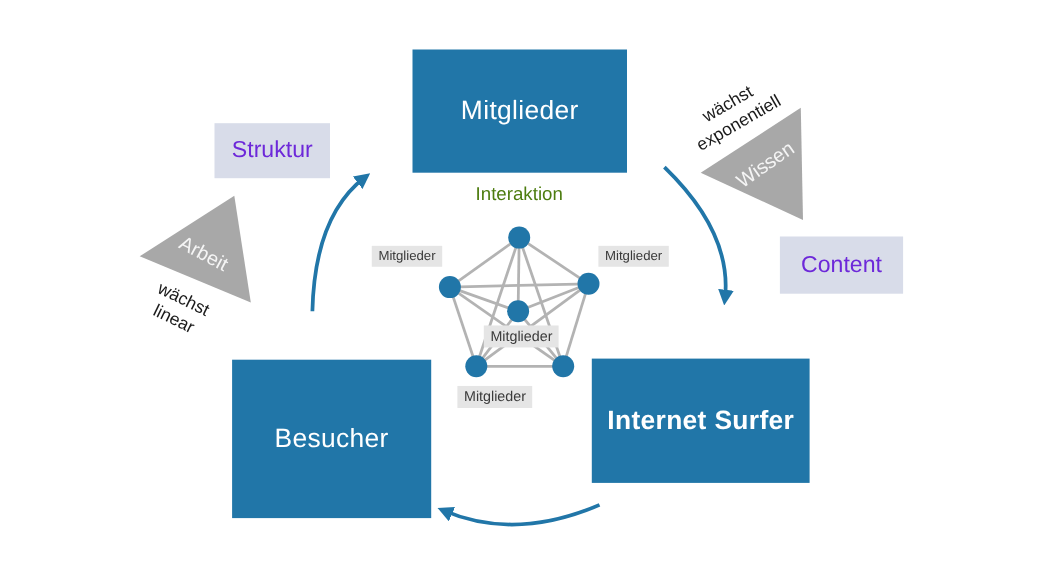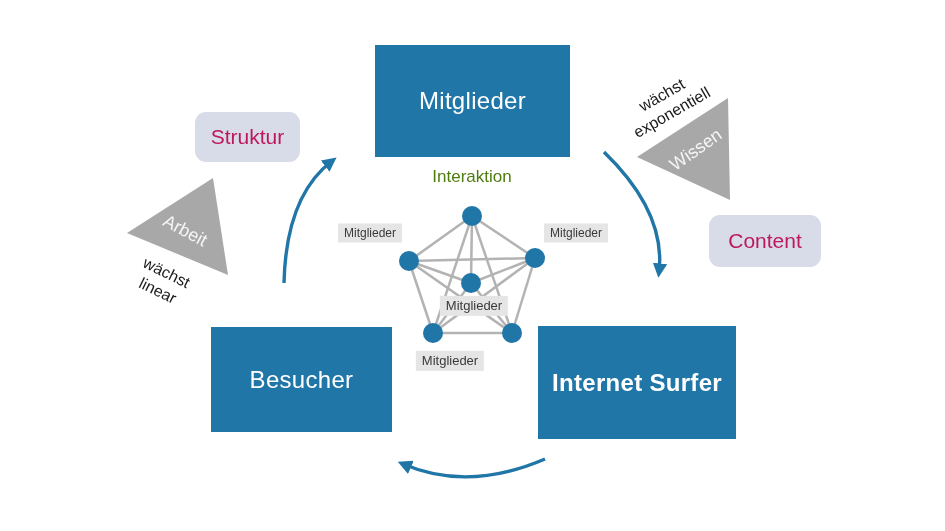--- a/index.html
+++ b/index.html
@@ -7,27 +7,26 @@
     position:relative;width:945px;height:531px;background:#ffffff;
     font-family:"Liberation Sans",sans-serif;overflow:hidden;
   }
   .shape-layer{position:absolute;left:0;top:0;width:945px;height:531px;}
   .stage-box{
     position:absolute;background:#2176A8;color:#ffffff;
     display:flex;align-items:center;justify-content:center;
     font-size:24px;letter-spacing:.3px;
   }
   .box-mitglieder{left:375px;top:45px;width:195px;height:112px;}
-  .box-besucher{left:211px;top:327px;width:181px;height:105px;}
+  .box-besucher{left:211px;top:327px;width:181px;height:144px;}
   .box-surfer{left:538px;top:326px;width:198px;height:113px;font-weight:bold;}
   .tag{
-    position:absolute;background:#D8DCE9;color:#be185d;
+    position:absolute;background:#D8DCE9;color:#6d28d9;
     display:flex;align-items:center;justify-content:center;
     font-size:21px;
-    border-radius:11px;
   }
   .tag-struktur{left:195px;top:112px;width:105px;height:50px;}
   .tag-content{left:693px;top:215px;width:112px;height:52px;margin-left:16px;}
   .interaktion{
     position:absolute;left:472px;top:177px;transform:translate(-50%,-50%);
     font-size:17px;color:#4d7c0f;white-space:nowrap;
   }
   .node-label{
     position:absolute;transform:translate(-50%,-50%);
     background:#E5E5E5;color:#3a3a3a;font-size:12px;

